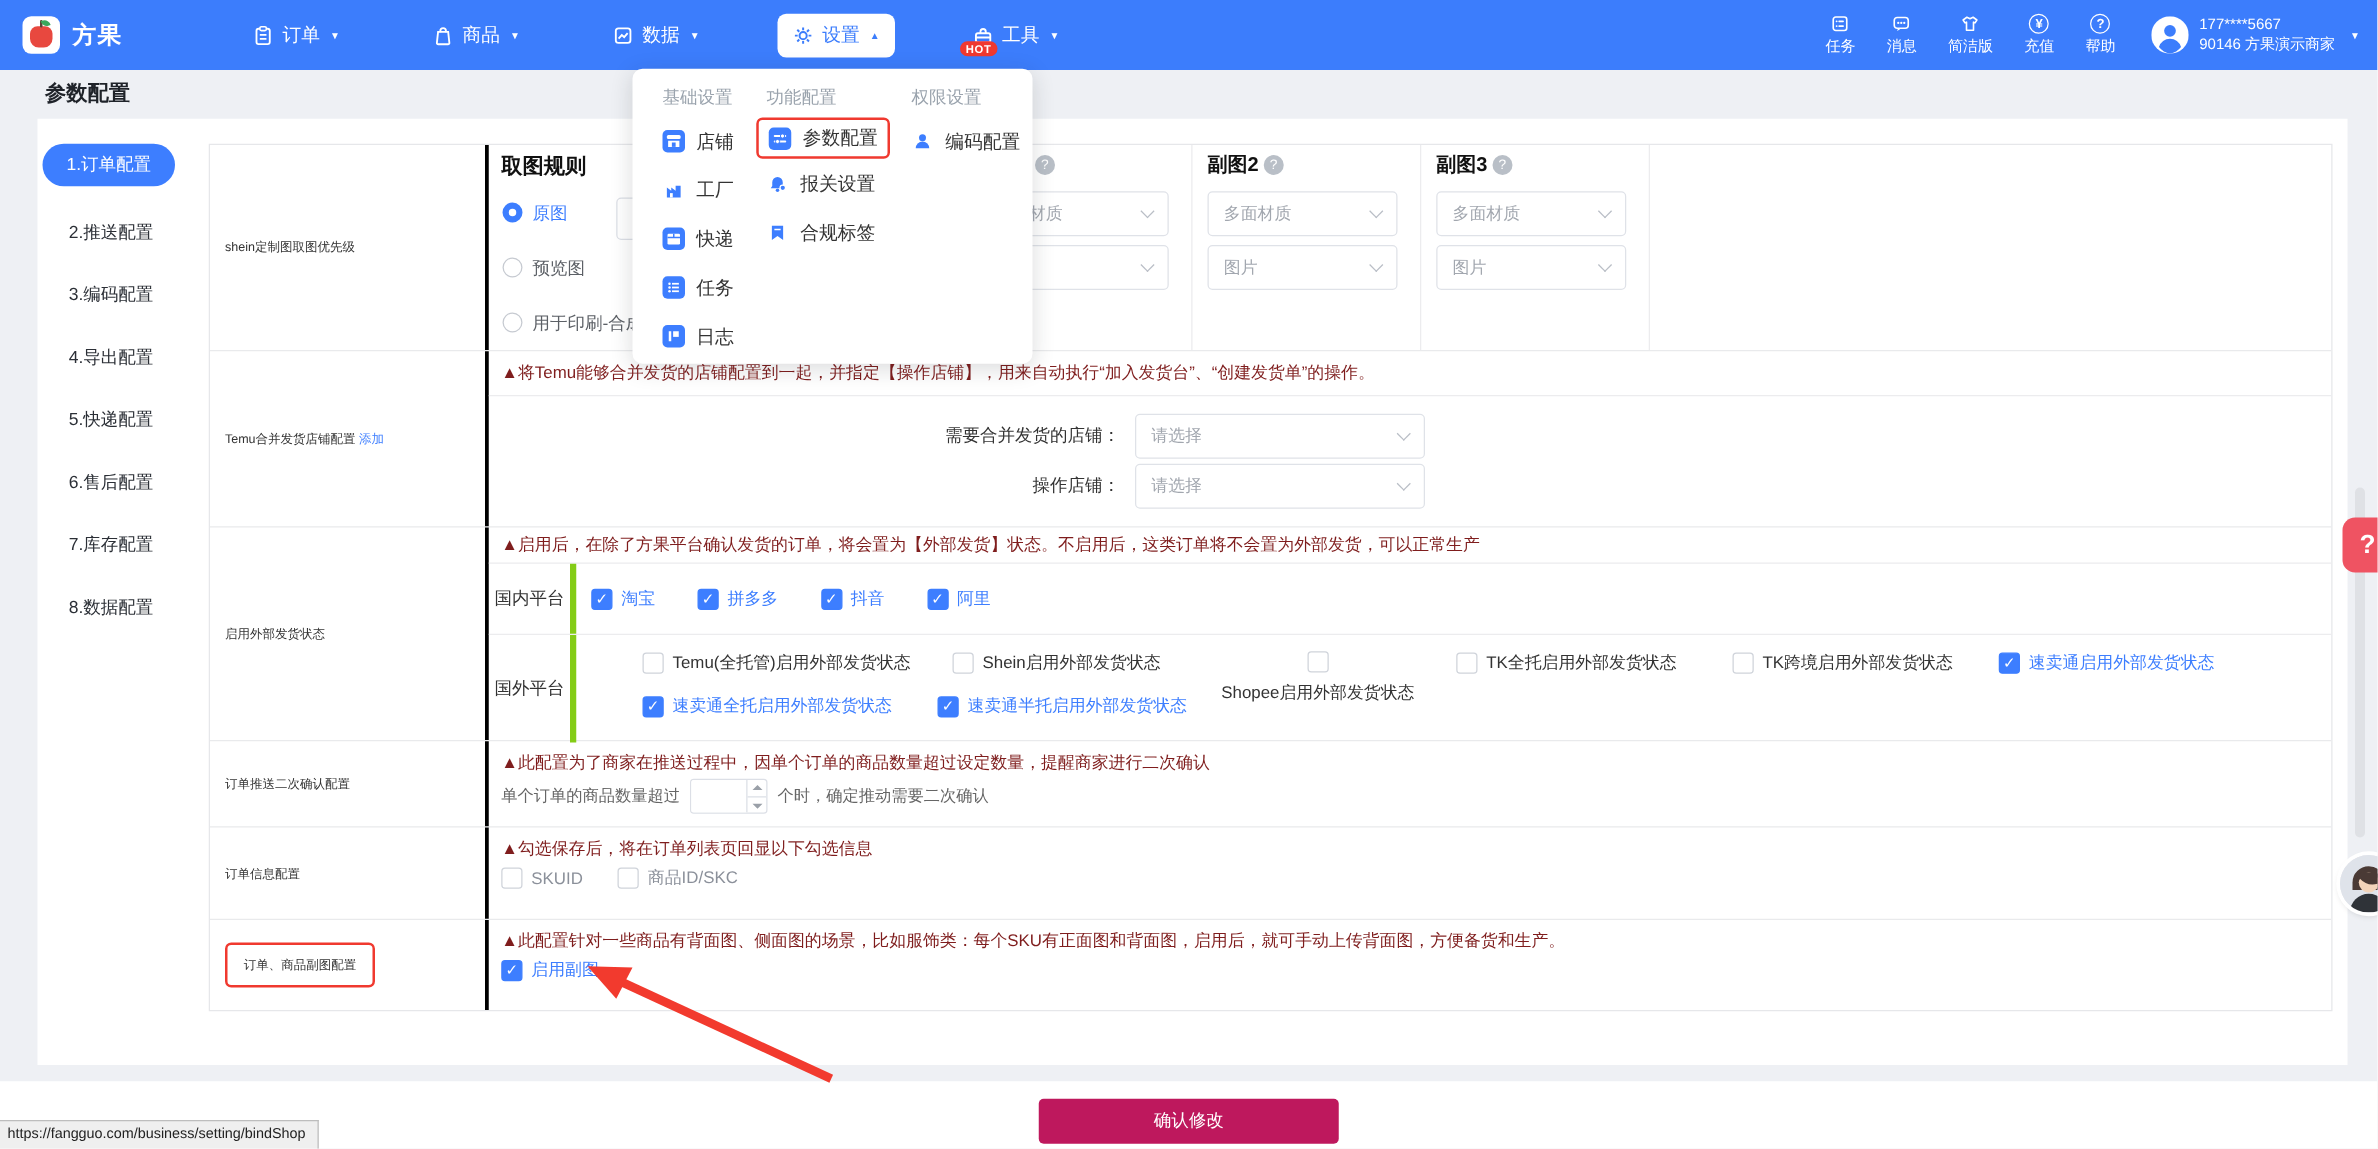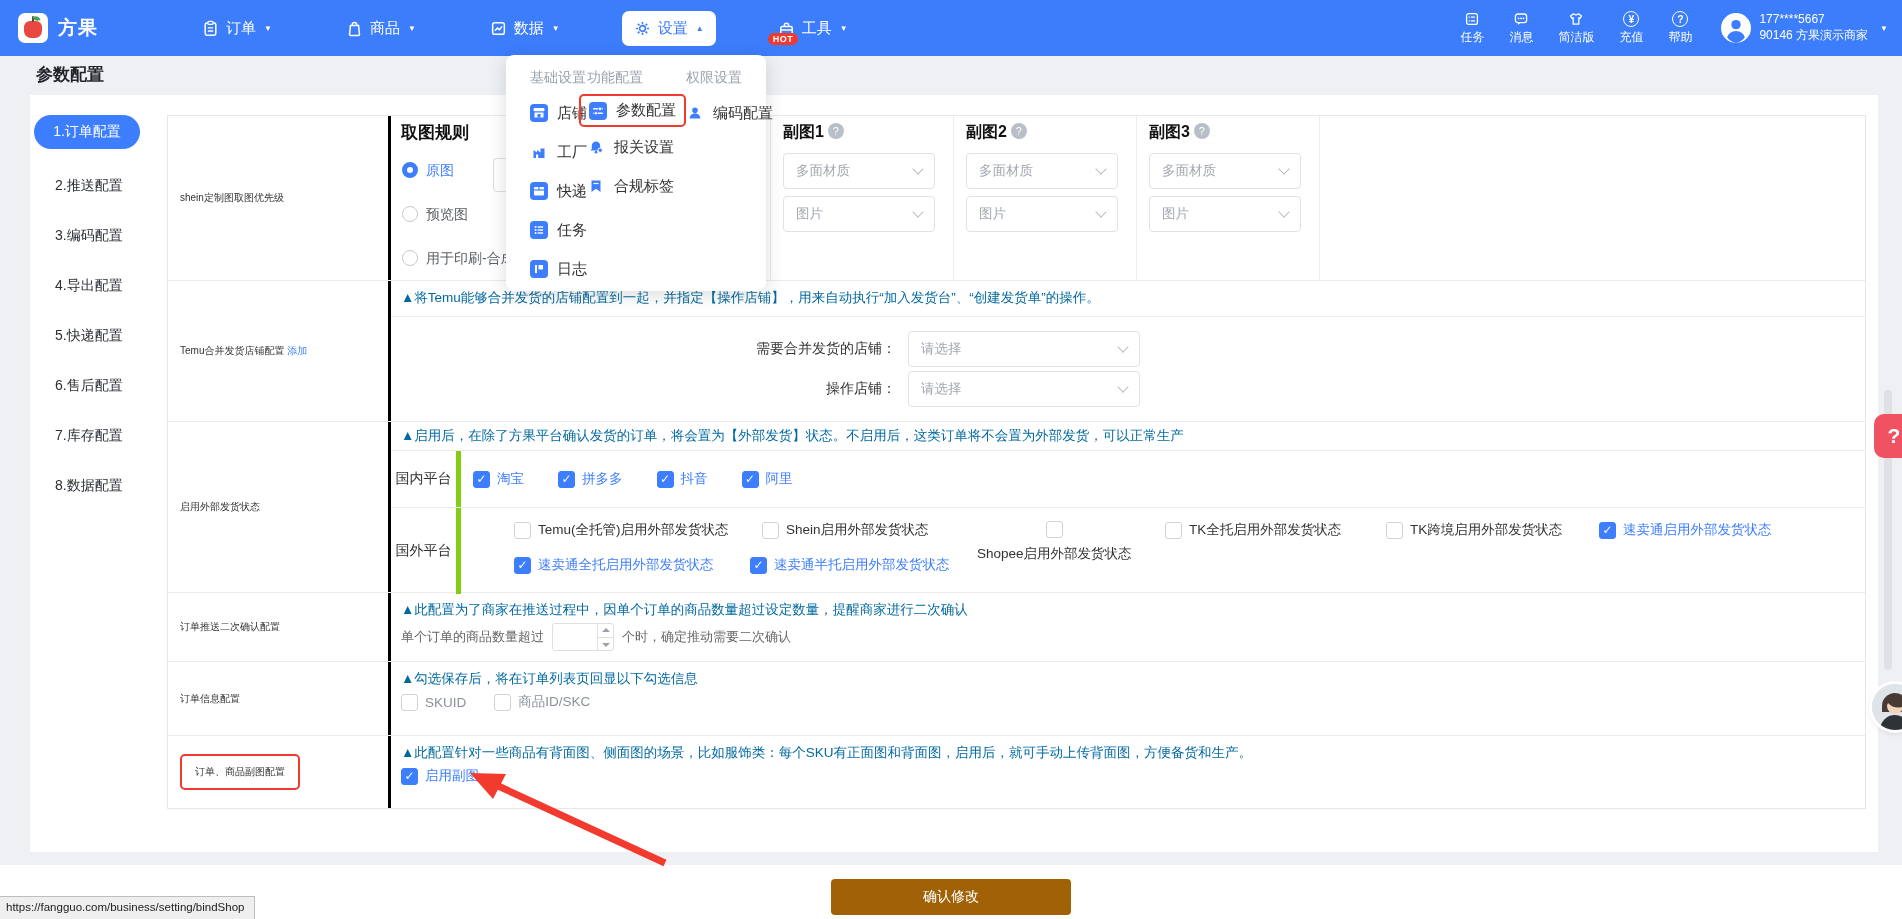--- a/index.html
+++ b/index.html
@@ -34,21 +34,21 @@
   .sidebar { position:absolute; left:30px; top:115px; width:152px; }
   .sb-pill { margin-left:4px; width:106px; height:34px; background:#3d7eff; color:#fff; font-size:14px; border-radius:17px; display:flex; align-items:center; justify-content:center; cursor:pointer; }
   .sb-item { margin-top:24px; height:26px; padding-left:25px; font-size:14px; color:#2b2f36; display:flex; align-items:center; cursor:pointer; }
 
   
   .ptable { position:absolute; left:167px; top:115px; width:1699px; background:#fff; border:1px solid #e6e7ea; z-index:10; }
   .trow { display:flex; border-bottom:1px solid #e9eaec; }
   .trow:last-child { border-bottom:none; }
   .tlabel { width:223px; border-right:3px solid #000000; display:flex; align-items:center; padding-left:12px; font-size:10px; color:#333; flex-shrink:0; }
   .tcontent { flex:1; position:relative; }
-  .warn { padding:8px 10px 9px 10px; font-size:13.5px; color:#0369a1; }
+  .warn { padding:8px 10px 9px 10px; font-size:13.5px; color:#7f1d1d; }
   .warn.bordered { border-bottom:1px solid #ececee; }
   .link { color:#3d7eff; cursor:pointer; }
 
   
   .rule-title { position:absolute; left:10px; top:5px; font-size:17px; font-weight:bold; color:#111; }
   .q { display:inline-flex; width:16px; height:16px; border-radius:50%; background:#b9bfc7; color:#fff; font-size:11px; align-items:center; justify-content:center; margin-left:4px; vertical-align:2px; font-weight:normal; }
   .vdiv { position:absolute; top:0; bottom:0; width:1px; background:#ececee; }
   .imgcol { position:absolute; top:6px; }
   .imgcol .ctitle { font-size:16px; font-weight:bold; color:#111; }
   .sel { position:absolute; height:36px; border:1px solid #dfe2e8; border-radius:4px; background:#fff; display:flex; align-items:center; padding:0 12px; color:#a2a7af; font-size:13.5px; cursor:pointer; }
@@ -88,35 +88,35 @@
   .spin i { flex:1; position:relative; cursor:pointer; }
   .spin i::after { content:""; position:absolute; left:4px; border-left:4px solid transparent; border-right:4px solid transparent; }
   .spin i.up::after { top:4px; border-bottom:4px solid #9aa0a8; }
   .spin i.dn::after { top:5px; border-top:4px solid #9aa0a8; }
   .spin i.up { border-bottom:1px solid #dcdfe6; }
 
   .cbline { display:flex; gap:28px; padding:3px 10px 0 10px; }
   .redbox { border:2px solid #f0392f; border-radius:5px; padding:9px 13px; }
 
   
-  .dd { position:absolute; left:506px; top:55px; width:260px; background:#fff; border-radius:8px; box-shadow:0 4px 18px rgba(31,35,41,.16); padding:14px 0 10px 24px; z-index:60; display:flex; }
+  .dd { position:absolute; left:506px; top:55px; width:320px; background:#fff; border-radius:8px; box-shadow:0 4px 18px rgba(31,35,41,.16); padding:14px 0 10px 24px; z-index:60; display:flex; }
   .ddcol { display:flex; flex-direction:column; }
   .ddcol.c1 { width:86px; } .ddcol.c2 { width:120px; } .ddcol.c3 { width:100px; }
   .ddhead { color:#9aa3ad; font-size:14px; margin-bottom:14px; }
   .dditem { display:flex; align-items:center; gap:9px; font-size:15px; color:#333; height:24px; margin-bottom:15px; cursor:pointer; white-space:nowrap; }
   .ddhl { border:2px solid #f0392f; border-radius:5px; padding:5px 8px; margin:-7px 0 8px -8px; display:inline-flex; align-items:center; gap:9px; font-size:15px; color:#333; cursor:pointer; align-self:flex-start; white-space:nowrap; }
   .sq { width:18px; height:18px; border-radius:4px; background:#3d7eff; position:relative; flex-shrink:0; }
 
   
   .help-fab { position:absolute; left:1874px; top:414px; width:40px; height:44px; background:#ef5362; border-radius:10px; color:#fff; font-size:21px; font-weight:bold; display:flex; align-items:center; justify-content:center; z-index:70; cursor:pointer; }
   .cs-avatar { position:absolute; left:1872px; top:684px; width:46px; height:46px; border-radius:50%; background:#e9e9ee; box-shadow:0 0 0 3px #fff,0 2px 6px rgba(0,0,0,.2); overflow:hidden; z-index:70; cursor:pointer; }
   .sb-thumb { position:absolute; left:1884px; top:390px; width:8px; height:280px; background:#dfe1e5; border-radius:4px; z-index:35; }
 
   .footer { position:absolute; left:0; top:865px; width:1902px; height:54px; background:#fff; z-index:20; }
-  .confirm-btn { position:absolute; left:831px; top:879px; width:240px; height:36px; background:#a16207; border:none; color:#fff; font-size:14px; border-radius:4px; cursor:pointer; z-index:25; font-family:inherit; }
+  .confirm-btn { position:absolute; left:831px; top:879px; width:240px; height:36px; background:#be185d; border:none; color:#fff; font-size:14px; border-radius:4px; cursor:pointer; z-index:25; font-family:inherit; }
   .urltip { position:absolute; left:0; top:896px; height:23px; background:#efefef; border:1px solid #bdbdbd; border-left:none; border-bottom:none; padding:4px 10px 0 6px; font-size:11.5px; color:#222; z-index:80; white-space:nowrap; }
 
   .arrow-svg { position:absolute; left:430px; top:745px; z-index:65; pointer-events:none; }
   svg.ic { display:block; }
 </style>
 </head>
 <body>
 
 <div class="navbar">
   <div class="brand">

